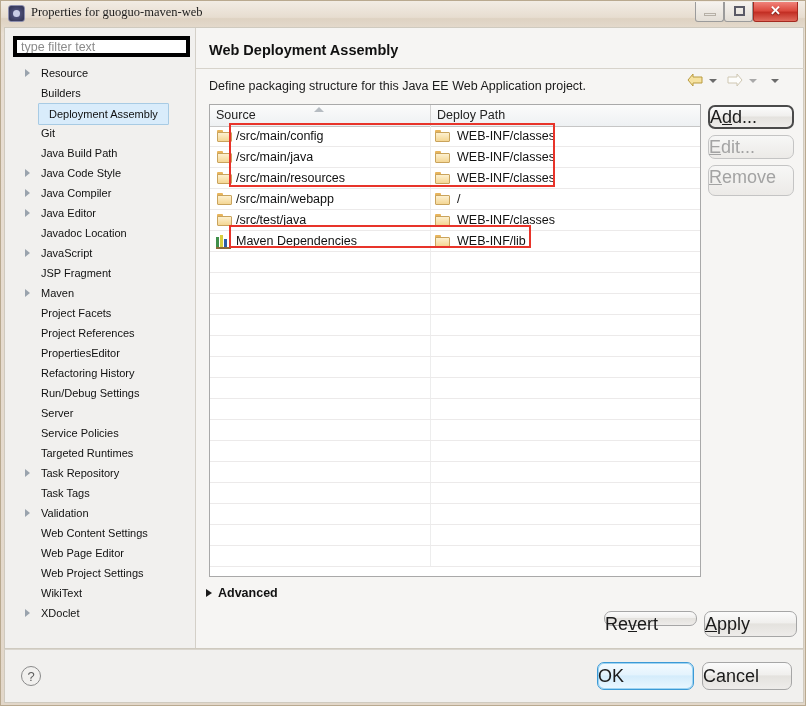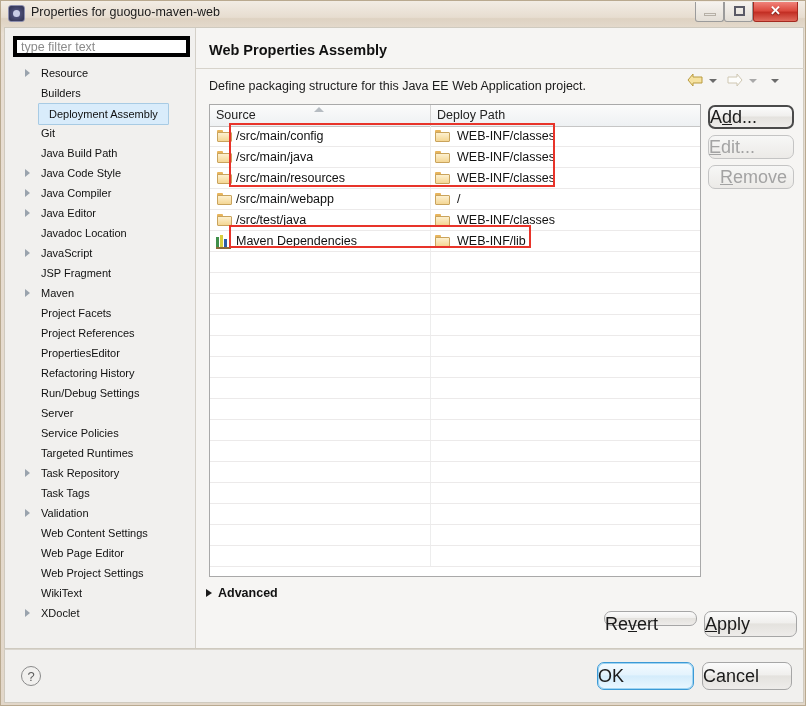--- a/index.html
+++ b/index.html
@@ -18,20 +18,21 @@
     background: linear-gradient(to bottom, #e8ded3 0%, #e2d7c9 100%);
     border: 1px solid #b9a98f;
     overflow: hidden;
   }
 
   
   #titlebar {
     position: absolute; left: 0; top: 0;
     width: 806px; height: 34px;
     background: linear-gradient(to bottom, #f2ece4 0%, #e7ddd0 48%, #ded2c2 52%, #e9e0d4 100%);
+    font-family: Liberation Serif, serif;
   }
   #title-icon {
     position: absolute; left: 7px; top: 4px;
     width: 17px; height: 17px;
     border-radius: 3px;
     background: radial-gradient(circle at 50% 50%, #5c5f8e 0%, #43456b 55%, #2f3150 100%);
     border: 1px solid #8d8fae;
     box-sizing: border-box;
   }
   #title-icon::after {
@@ -271,21 +272,21 @@
   .btn.focus { border: 2px solid #4a4a4a; }
   .btn.default-ok {
     border: 1px solid #3c9ad6;
     box-shadow: 0 0 0 1px #9fd4f2 inset;
     background: linear-gradient(to bottom, #f4fbff 0%, #e4f3fd 45%, #d4ecfb 50%, #eaf7ff 100%);
   }
   .mn { text-decoration: underline; }
 
   #btn-add    { left: 512px; top: 77px;  width: 86px; height: 24px; line-height: 20px; }
   #btn-edit   { left: 512px; top: 107px; width: 86px; height: 24px; line-height: 22px; }
-  #btn-remove { left: 512px; top: 137px; width: 86px; height: 24px; line-height: 22px; padding-left: 11px; }
+  #btn-remove { left: 512px; top: 137px; width: 86px; height: 31px; line-height: 22px; }
 
   
   #advanced {
     position: absolute; left: 8px; top: 556px;
     height: 18px; line-height: 18px;
     font-size: 12.5px; font-weight: bold; color: #111;
     padding-left: 14px;
   }
   #advanced .tri {
     position: absolute; left: 2px; top: 5px;
@@ -364,21 +365,21 @@
         <div class="tree-item"><div class="twisty"></div><span class="tree-label">Validation</span></div>
         <div class="tree-item"><span class="tree-label">Web Content Settings</span></div>
         <div class="tree-item"><span class="tree-label">Web Page Editor</span></div>
         <div class="tree-item"><span class="tree-label">Web Project Settings</span></div>
         <div class="tree-item"><span class="tree-label">WikiText</span></div>
         <div class="tree-item"><div class="twisty"></div><span class="tree-label">XDoclet</span></div>
       </div>
 
     <div id="right">
 
-      <div id="page-title">Web Properties Assembly</div>
+      <div id="page-title">Web Deployment Assembly</div>
       <div id="hdr-sep"></div>
 
       <div id="nav-icons" style="width:108px;height:24px;">
 
         <svg class="nav-arrow" style="left:0;" viewBox="0 0 16 14">
           <polygon points="6,1 6,4 15,4 15,10 6,10 6,13 1,7" fill="#f6e2a0" stroke="#b99b3f" stroke-width="1"></polygon>
         </svg>
         <div class="nav-caret" style="left:22px;"></div>
 
         <svg class="nav-arrow" style="left:40px;" viewBox="0 0 16 14">

